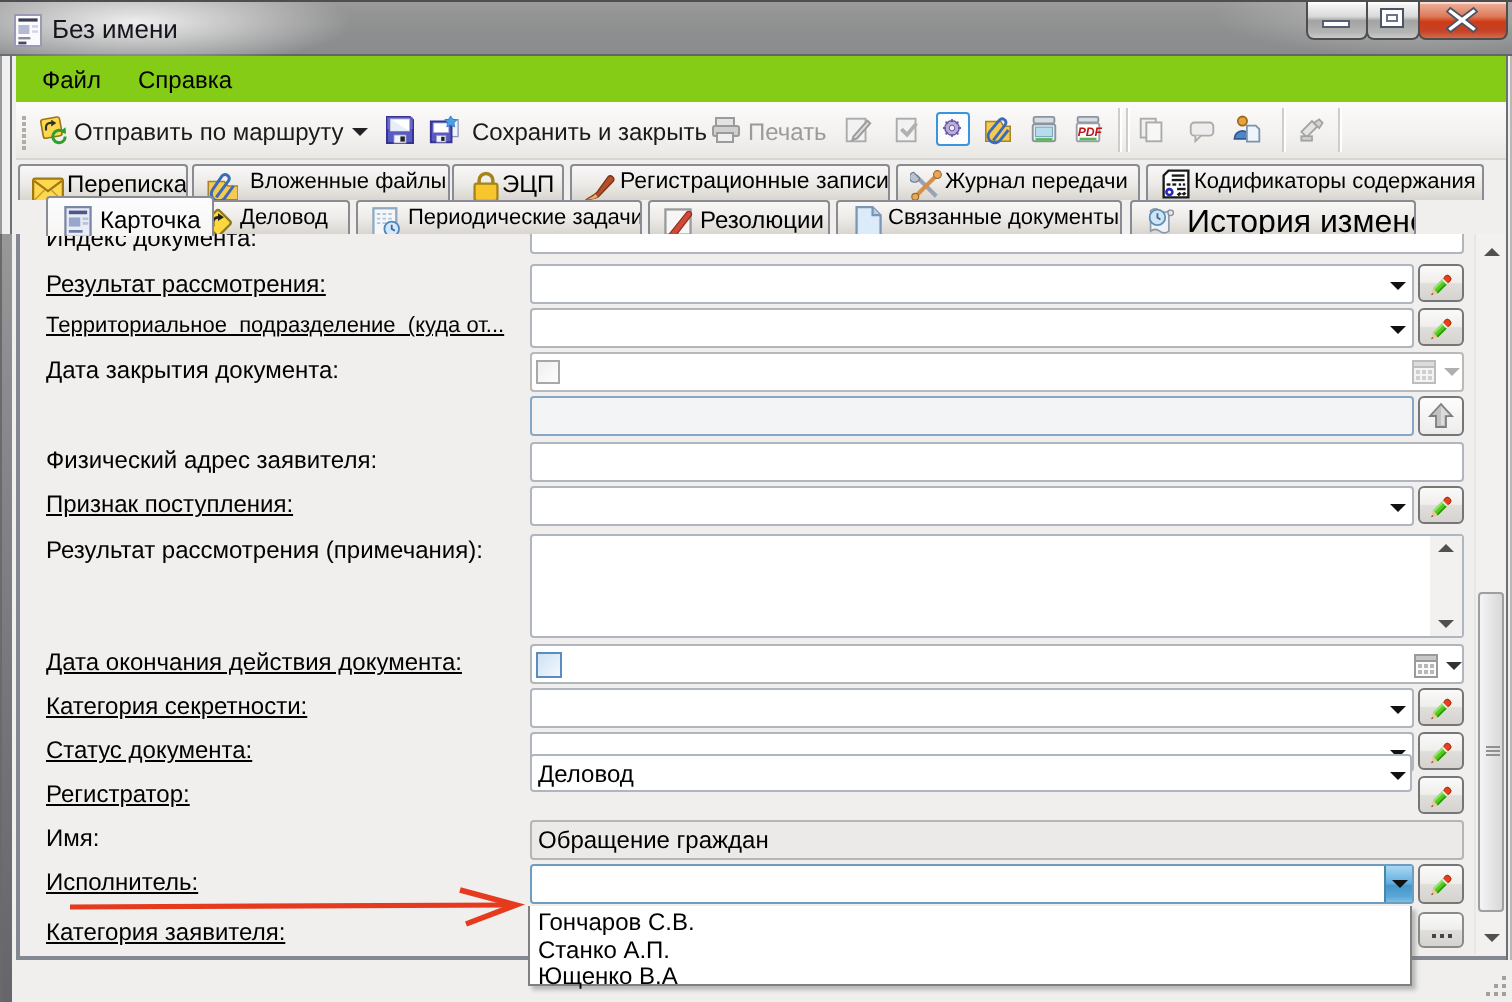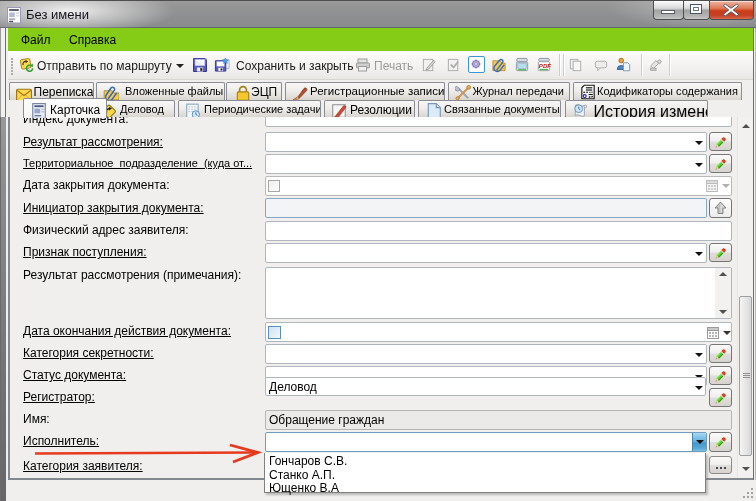--- a/index.html
+++ b/index.html
@@ -359,21 +359,20 @@
               <rect x="3" y="6" width="2" height="2"></rect>
               <rect x="6" y="6" width="2" height="2"></rect>
               <rect x="9" y="6" width="2" height="2"></rect>
               <rect x="3" y="9" width="2" height="2"></rect>
               <rect x="6" y="9" width="2" height="2"></rect>
               <rect x="9" y="9" width="2" height="2"></rect>
             </g>
           </svg>
       </div>
 
-      <div class="rlink" style="top:84px">Инициатор закрытия документа:</div>
       <div class="field" style="top:81px;width:442px;height:20px;border-color:#86a7c5;background:#f2f4f6"></div>
       <div class="pbtn" style="top:81px;height:20px;background:linear-gradient(180deg,#fdfdfd,#ececec)">
         <svg class="abs" style="left:3px;top:1px" width="15" height="16" viewBox="0 0 15 16">
             <path d="M7.5 2 L13 8 H10 V13.5 H5 V8 H2z" fill="#c2c2c2" stroke="#7e7e7e" stroke-width="0.9"></path>
             <path d="M7.5 3.2 L11.5 7.6 H9 V12.5 H7.5z" fill="#dcdcdc"></path>
           </svg>
       </div>
 
       <div class="rlabel" style="top:106px">Физический адрес заявителя:</div>
       <div class="field" style="top:104px;width:467px;height:20px"></div>

